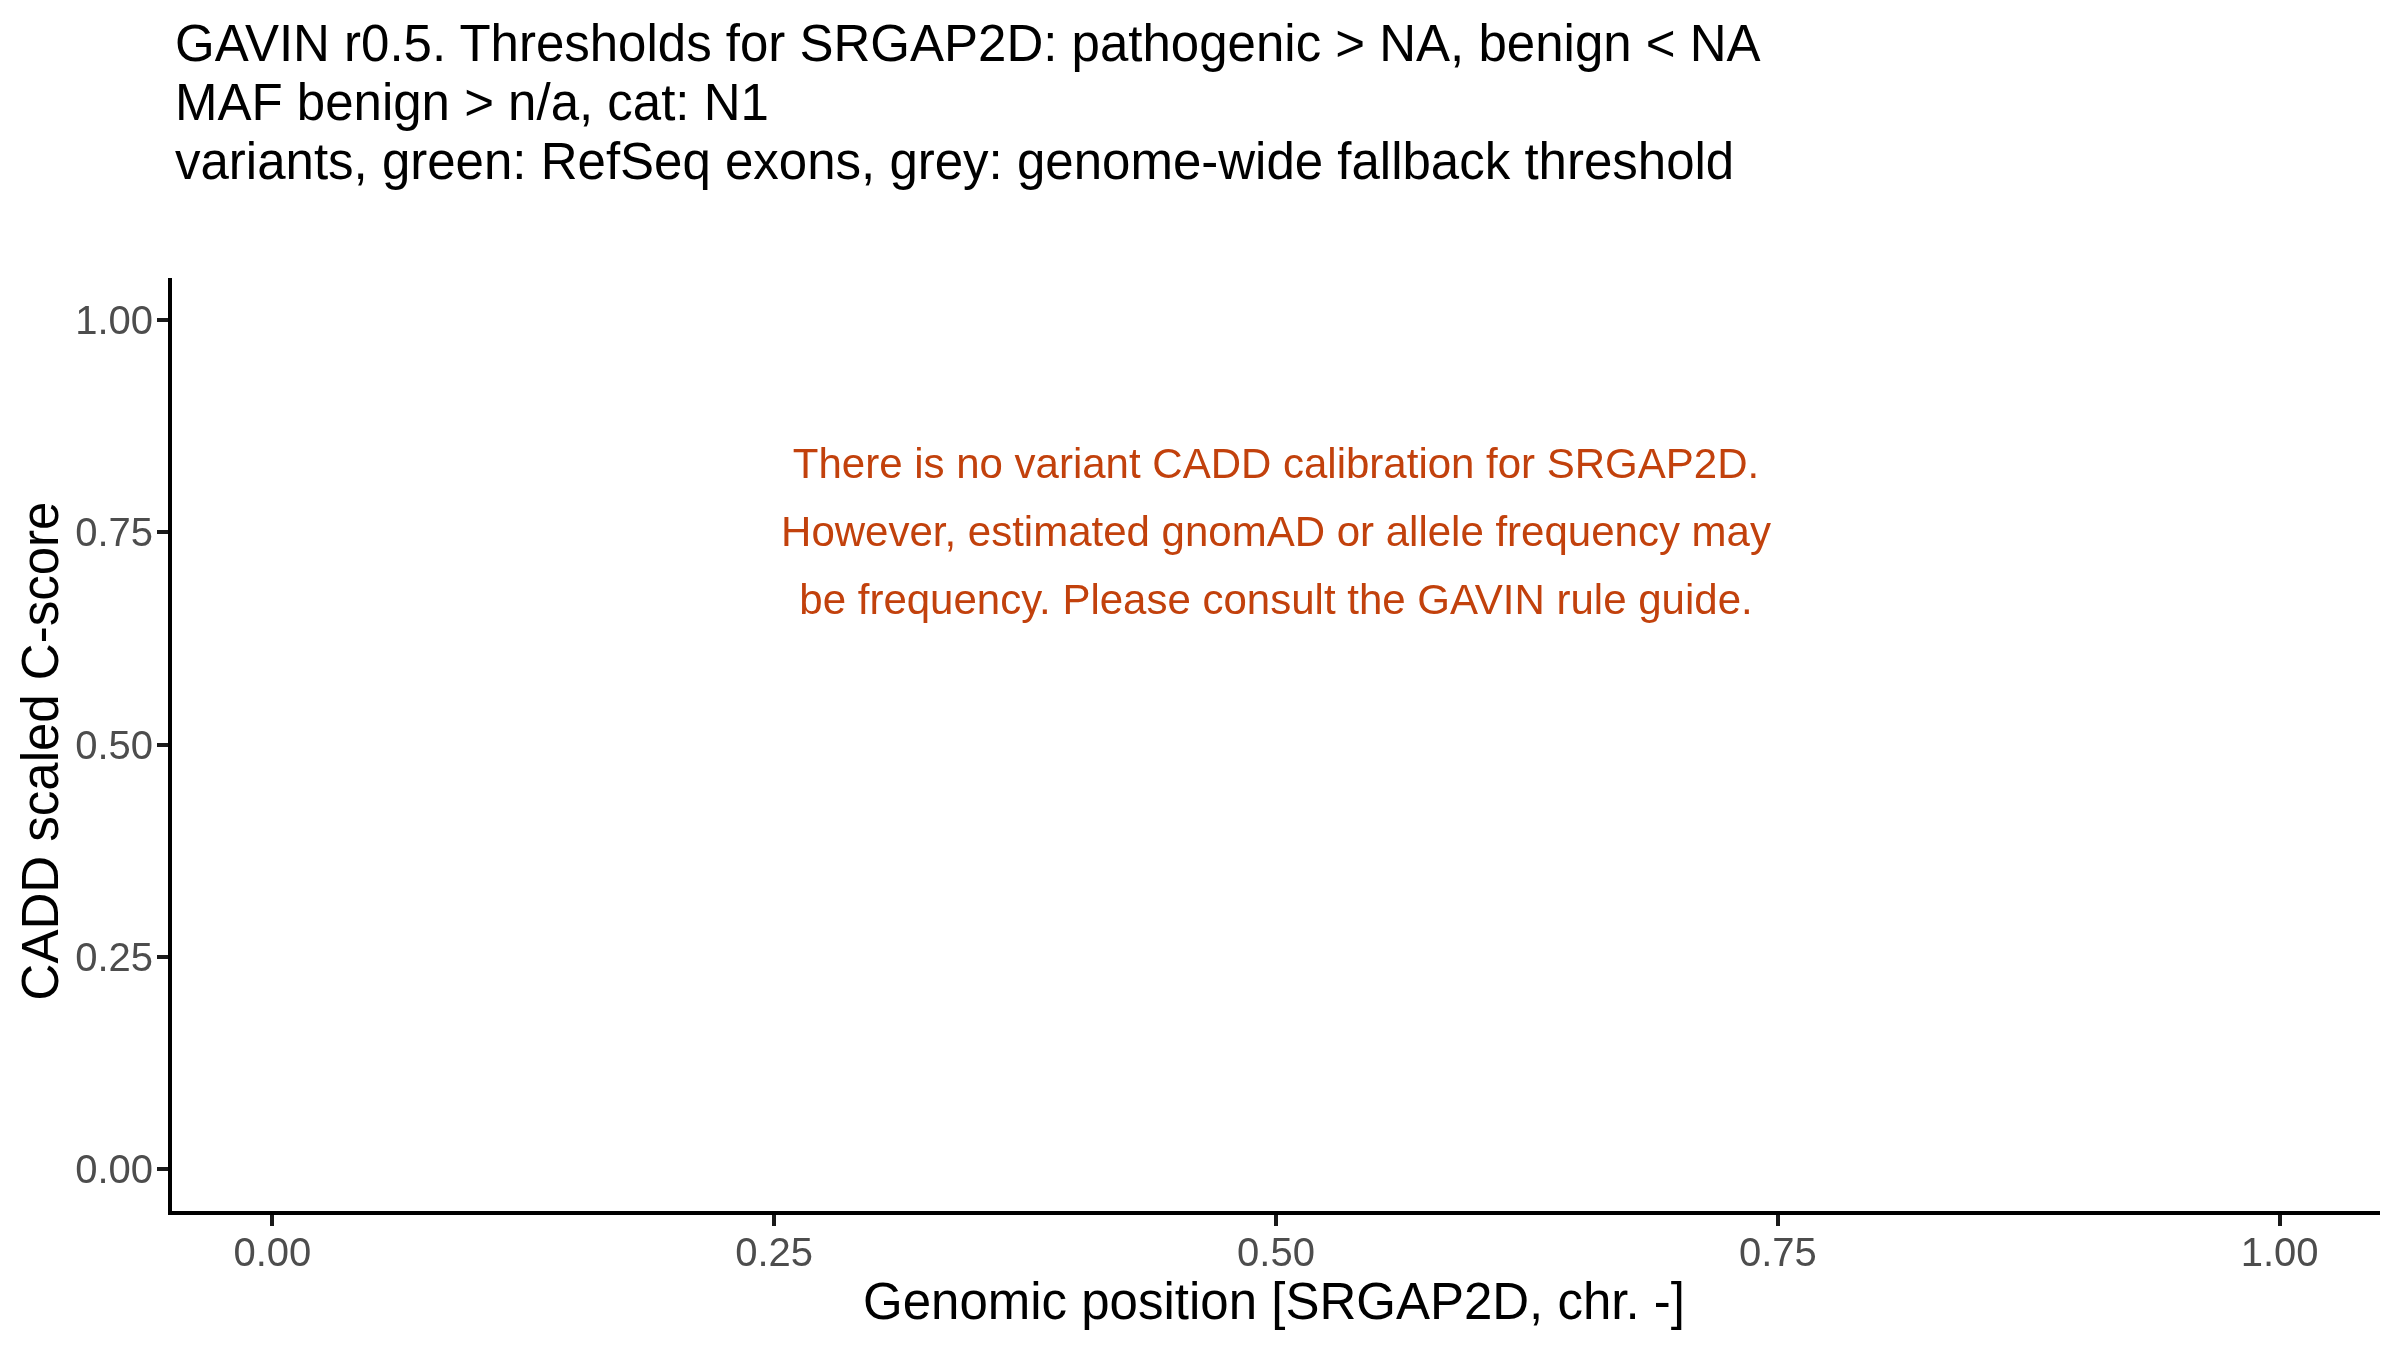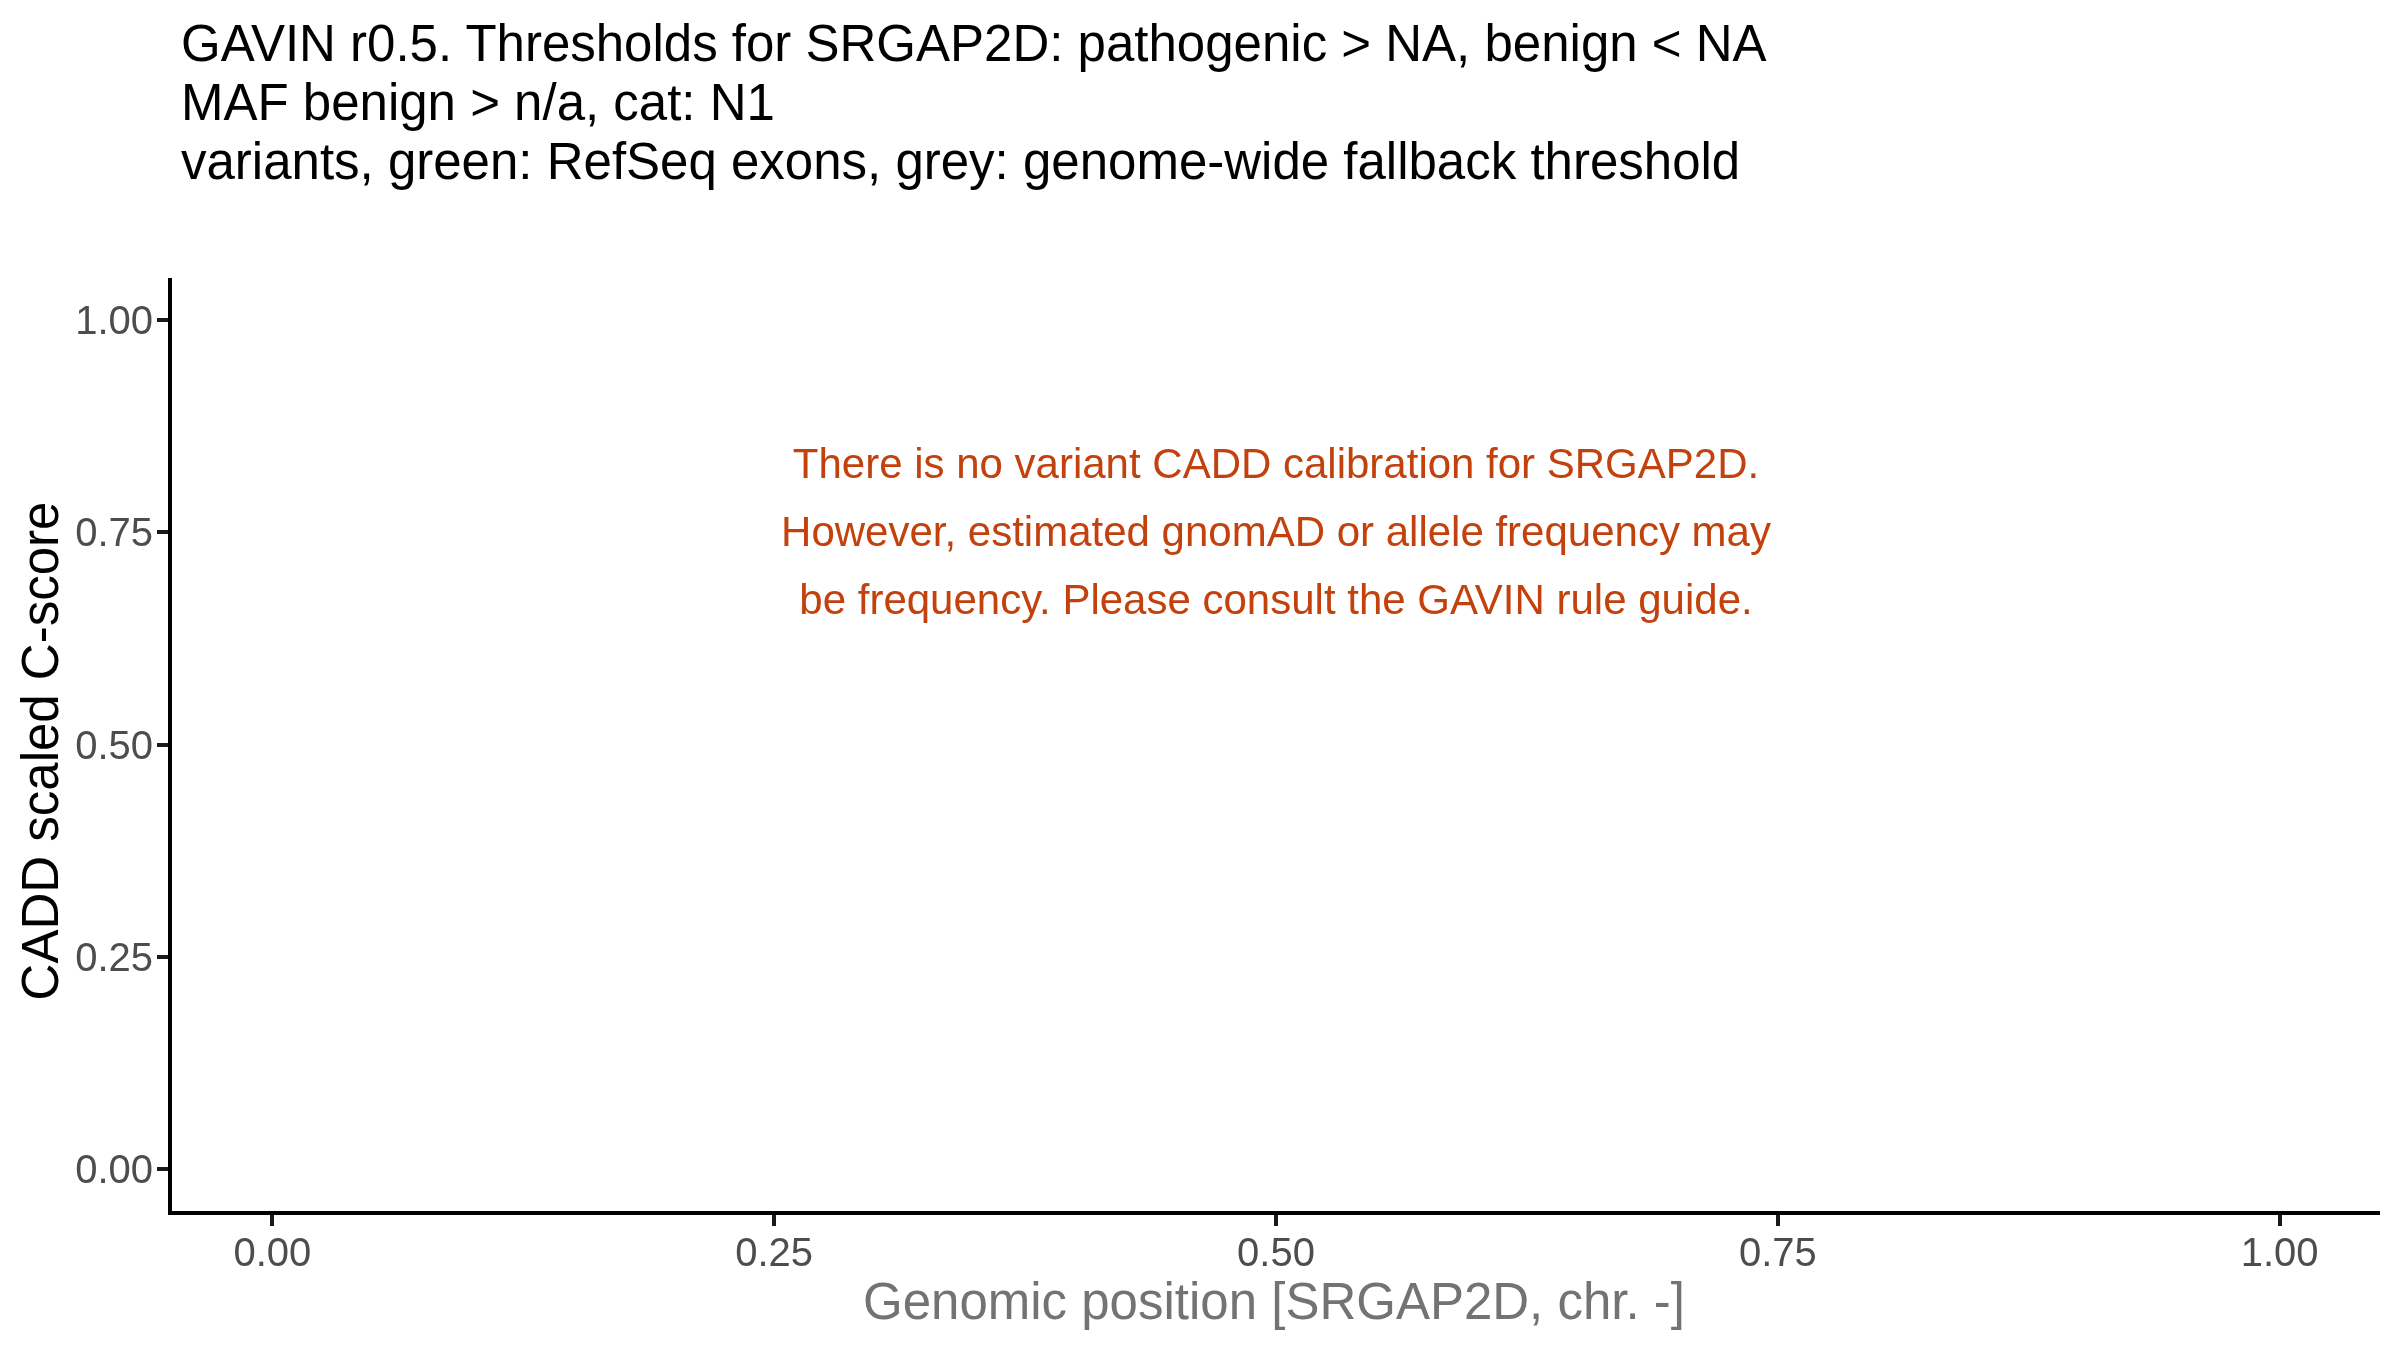--- a/index.html
+++ b/index.html
@@ -7,21 +7,21 @@
     position: relative;
     width: 2400px;
     height: 1350px;
     background: #ffffff;
     font-family: "Liberation Sans", sans-serif;
     color: #000000;
     overflow: hidden;
   }
   .fig-title {
     position: absolute;
-    left: 181px;
+    left: 175px;
     top: 14px;
     font-size: 51px;
     line-height: 59px;
     color: #000000;
     white-space: nowrap;
   }
   .plot-panel {
     position: absolute;
     left: 168px;
     top: 278px;
@@ -79,21 +79,21 @@
     color: #c2410c;
     white-space: nowrap;
   }
   .x-axis-title {
     position: absolute;
     left: 1274px;
     top: 1276px;
     transform: translateX(-50%);
     font-size: 51px;
     line-height: 52px;
-    color: #737373;
+    color: #000000;
     white-space: nowrap;
   }
   .y-axis-title {
     position: absolute;
     left: 41px;
     top: 751px;
     transform: translate(-50%, -50%) rotate(-90deg);
     font-size: 51px;
     line-height: 52px;
     color: #000000;

